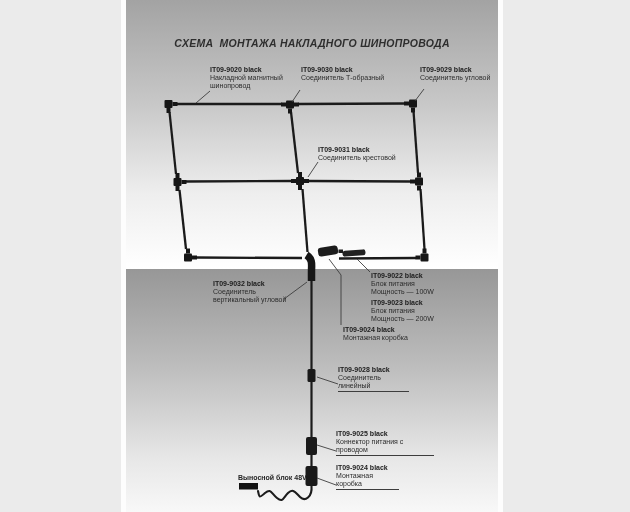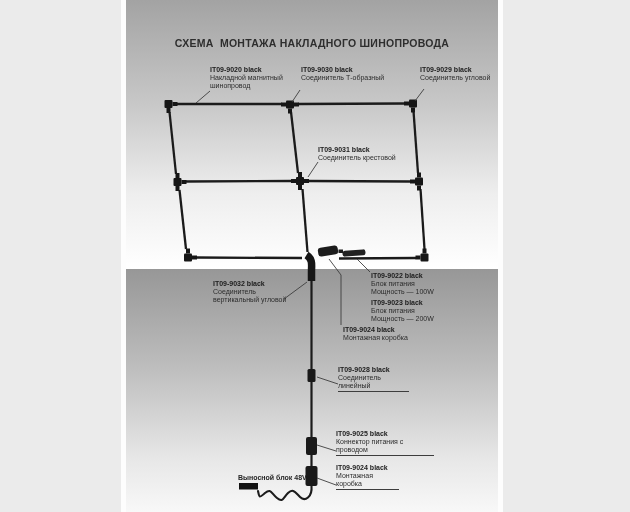--- a/index.html
+++ b/index.html
@@ -14,21 +14,21 @@
     background:linear-gradient(180deg,#a3a3a3 0%,#c7c7c7 38%,#eeeeee 72%,#ffffff 100%);
   }
   .wall{
     position:absolute;left:5px;top:269px;width:372px;height:243px;
     background:linear-gradient(180deg,#979797 0%,#bdbdbd 40%,#e7e7e7 78%,#f8f8f8 100%);
   }
   svg.overlay{position:absolute;left:0;top:0;width:630px;height:512px;}
   .title{
     position:absolute;left:126px;top:10px;width:372px;
     text-align:center;color:#2e2e2e;font-weight:bold;
-    font-size:10.5px;line-height:13.5px;letter-spacing:.25px;white-space:pre;
+    font-size:10.5px;line-height:13.5px;letter-spacing:.25px;white-space:pre;font-style:italic;
   }
   .lbl{position:absolute;color:#2c2c2c;font-size:7px;line-height:8px;}
   .lbl .code{font-weight:bold;color:#1c1c1c;white-space:pre;}
   .lbl .desc{white-space:pre-line;}
   .lbl.ul{border-bottom:1px solid #3d3d3d;padding-bottom:1px;}
   .lbl.remote{font-weight:bold;color:#242424;}
 </style>
 </head>
 <body>
 

